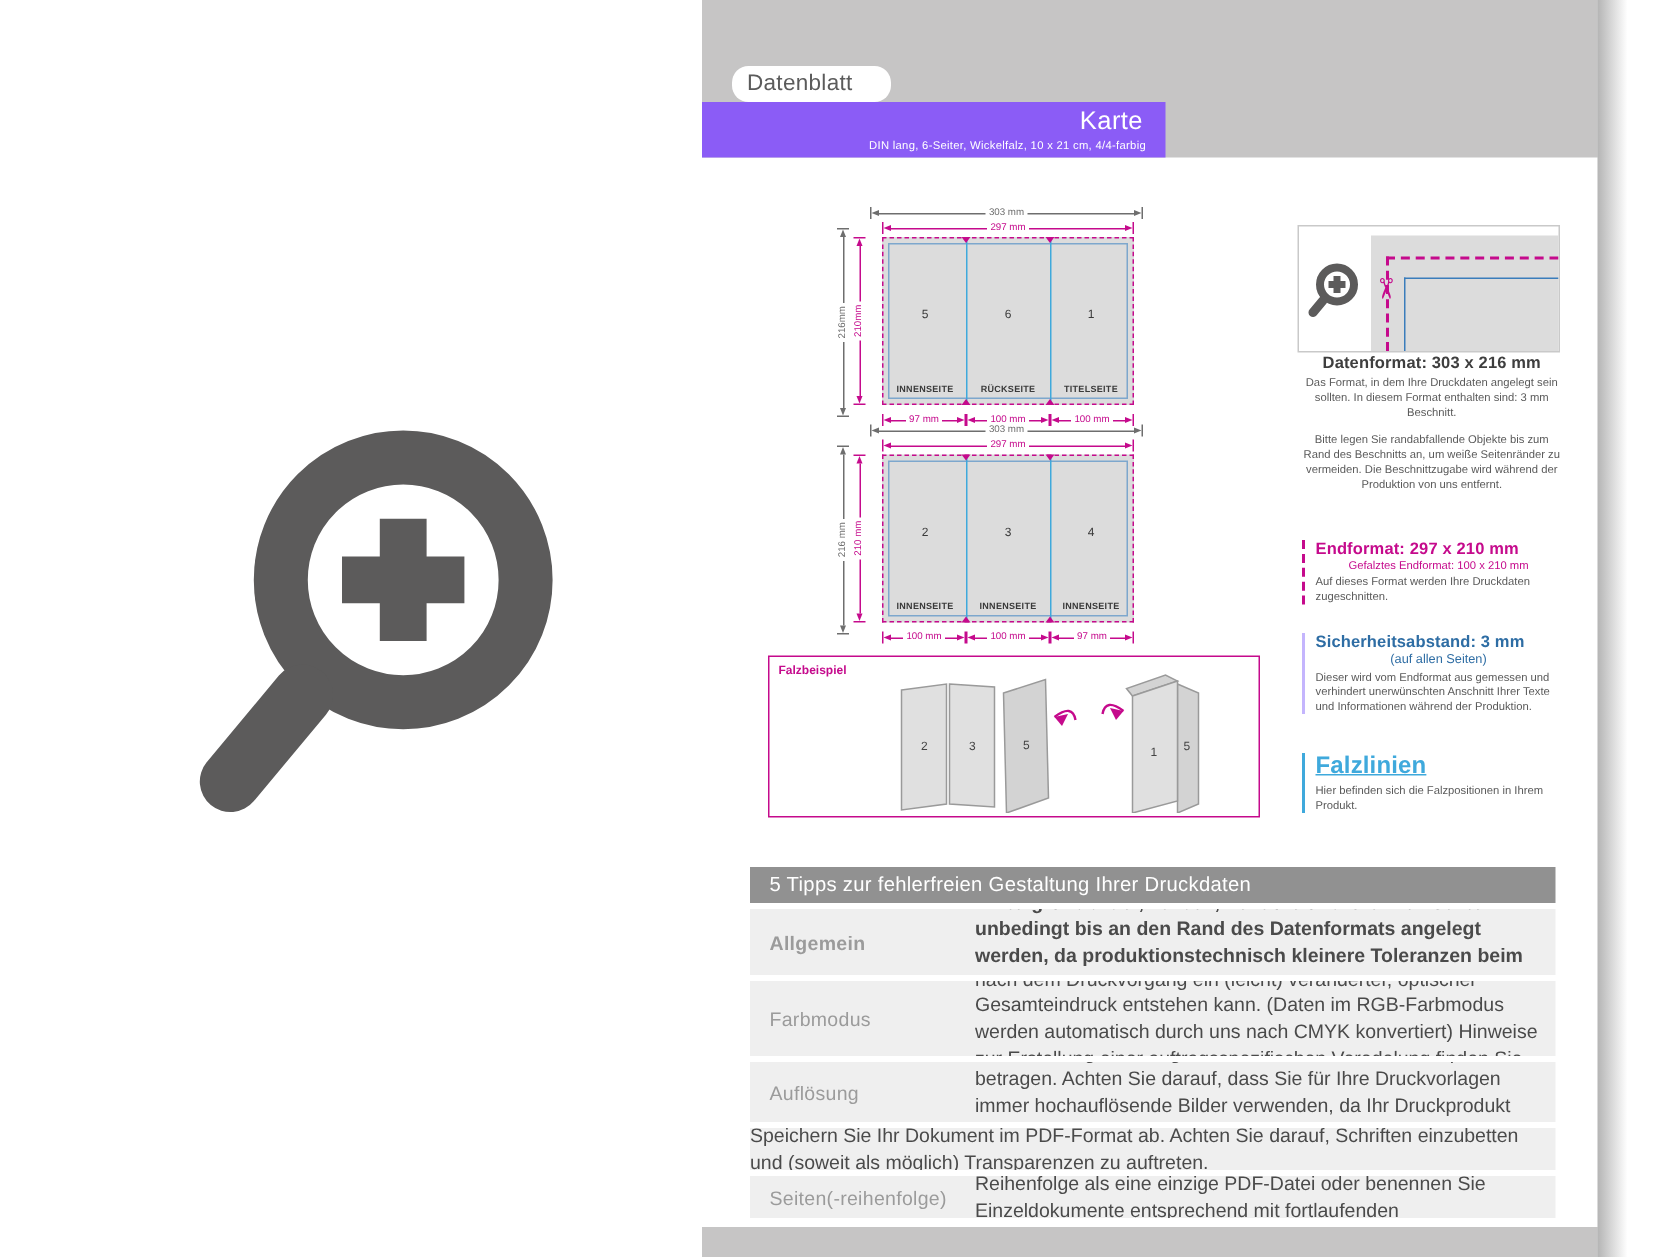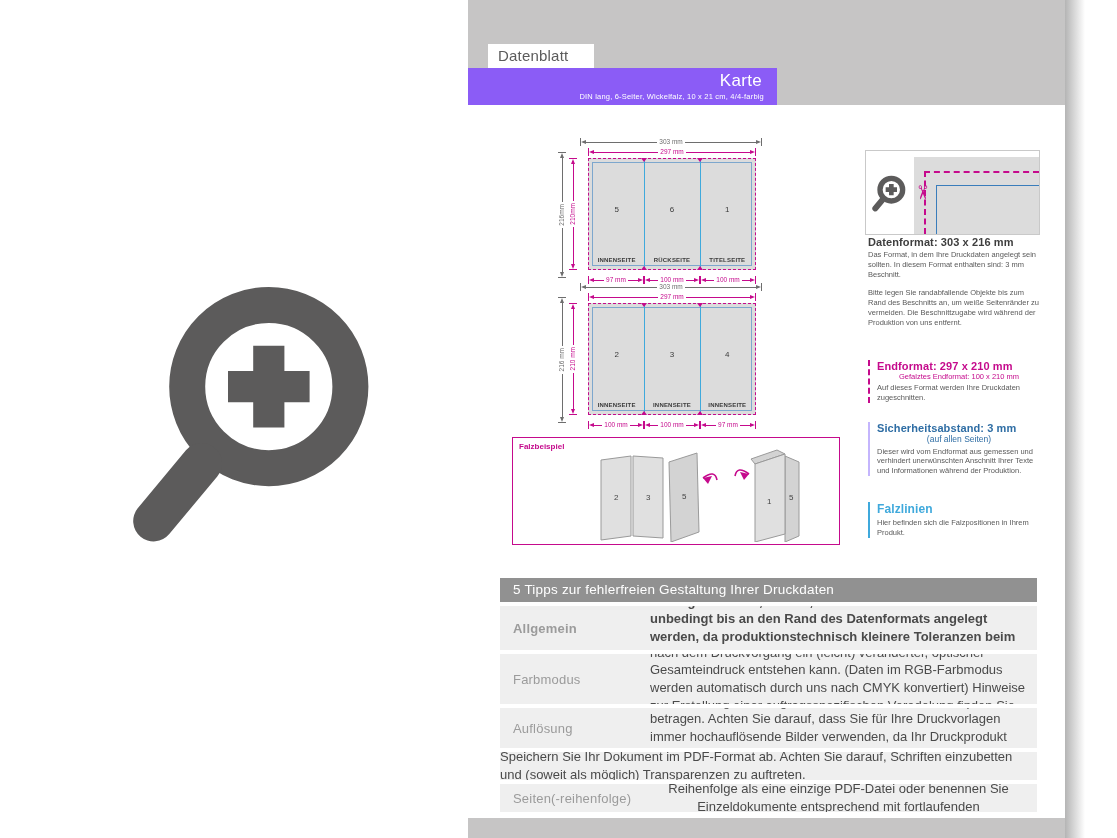--- a/index.html
+++ b/index.html
@@ -10,21 +10,21 @@
 
   
   .sheet { position:absolute; left:468px; top:0; width:597px; height:838px; background:#ffffff; }
   .sheet-shadow { position:absolute; left:1065px; top:0; width:20px; height:838px;
     background:linear-gradient(to right, rgba(90,90,90,.45), rgba(255,255,255,0)); }
 
   .band-top { position:absolute; left:0; top:0; width:597px; height:105px; background:#c6c5c5; }
   .band-bottom { position:absolute; left:0; top:818px; width:597px; height:20px; background:#c6c5c5; }
 
   .tab { position:absolute; left:20px; top:44px; width:106px; height:24px; background:#ffffff;
-    color:#5b5b5b; font-size:15px; line-height:24px; padding-left:10px; letter-spacing:.2px; }
+    color:#5b5b5b; font-size:15px; line-height:24px; padding-left:10px; letter-spacing:.2px;border-radius:11px; }
   .titlebar { position:absolute; left:0; top:68px; width:309px; height:37px; background:#8b5cf6; color:#fff; }
   .titlebar .ttl { text-align:right; padding:3px 15px 0 0; font-size:17px; letter-spacing:.3px; }
   .titlebar .sub { text-align:right; padding:1px 13px 0 0; font-size:7.5px; letter-spacing:.2px; }
 
   
   .diagram { position:absolute; width:210px; height:152px; }
   #diagram1 { left:90px; top:136px; }
   #diagram2 { left:90px; top:281px; }
 
   .dim { position:absolute; display:flex; align-items:center; }
@@ -70,42 +70,42 @@
   .cut-v { position:absolute; left:10px; top:14px; bottom:0; border-left:2px dashed #c50a8c; }
   .safe-h { position:absolute; left:22px; right:0; top:28px; border-top:1.5px solid #3a7dbb; }
   .safe-v { position:absolute; left:22px; top:28px; bottom:0; border-left:1.5px solid #3a7dbb; }
   .scissors { position:absolute; left:1px; top:26px; font-size:19px; color:#c50a8c; transform:rotate(90deg); line-height:1; }
 
   .iblk { position:absolute; left:400px; width:173px; }
   .iblk h3 { font-size:11px; letter-spacing:.1px; }
   .iblk p { font-size:7.5px; color:#5a5a5a; line-height:1.3; margin-top:2px; }
   .iblk .p2 { margin-top:9px; }
   .iblk .isub { font-size:7.5px; line-height:1.25;text-align:center; }
-  #blk-datenformat { top:236px; } #blk-datenformat h3 { color:#3e3e3e; }
+  #blk-datenformat { top:236px;text-align:center; } #blk-datenformat h3 { color:#3e3e3e; }
   #blk-endformat { top:360px; border-left:2px dashed #c50a8c; padding-left:7px; }
   #blk-endformat h3, #blk-endformat .isub { color:#c50a8c; }
   #blk-sicherheit { top:422px; border-left:2px solid #c4b5fd; padding-left:7px; }
   #blk-sicherheit h3, #blk-sicherheit .isub { color:#2e6da4; }
   #blk-sicherheit .isub { font-size:8.5px; }
   #blk-falz { top:502px; border-left:2px solid #3fa9dc; padding-left:7px; }
-  #blk-falz h3 { color:#3fa9dc; font-size:12px; }
+  #blk-falz h3 { color:#3fa9dc; font-size:16px;text-decoration:underline; }
 
   
   .foldbox { position:absolute; left:44px; top:437px; width:328px; height:108px; border:1px solid #c50a8c; background:#fff; }
   .foldbox .flabel { position:absolute; left:6px; top:4px; font-size:8px; font-weight:bold; color:#c50a8c; }
   .fold-svg-l { position:absolute; left:78px; top:12px; }
   .fold-svg-r { position:absolute; left:212px; top:10px; }
 
   
   .tips { position:absolute; left:32px; top:578px; width:537px; }
   .tips-header { height:24px; background:#919191; color:#fff; font-size:13.5px; line-height:24px; padding-left:13px; letter-spacing:.2px; }
   .trows { margin-top:4px; }
   .trow { display:flex; background:#efefef; margin-bottom:4px; overflow:hidden; }
   .trow:nth-child(1){ height:44px;font-weight:bold; } .trow:nth-child(2){ height:50px; }
-  .trow:nth-child(3){ height:40px; } .trow:nth-child(4){ height:28px; } .trow:nth-child(5){ height:28px;text-align:center; }
+  .trow:nth-child(3){ height:40px; } .trow:nth-child(4){ height:28px; } .trow:nth-child(5){ height:28px; }
   .tlabel { width:150px; padding-left:13px; font-size:13px; color:#9b9b9b; display:flex; align-items:center; letter-spacing:.2px; }
   .ttext { flex:1; display:flex; align-items:center; font-size:13px; color:#4a4a4a; line-height:1.35; padding:3px 10px 3px 0; }
 
   svg .ic { fill:none; stroke:#5c5b5b; }
   svg .panelfill { fill:#e0e0e0; stroke:#9a9a9a; stroke-width:1; }
   svg .panelfill2 { fill:#d3d3d3; stroke:#9a9a9a; stroke-width:1; }
   svg .fnum { font-size:8px; fill:#444; font-family:"Liberation Sans", sans-serif; }
   svg .farrow { fill:none; stroke:#c50a8c; stroke-width:1.6; }
   svg .fahead { fill:#c50a8c; }
 </style>

